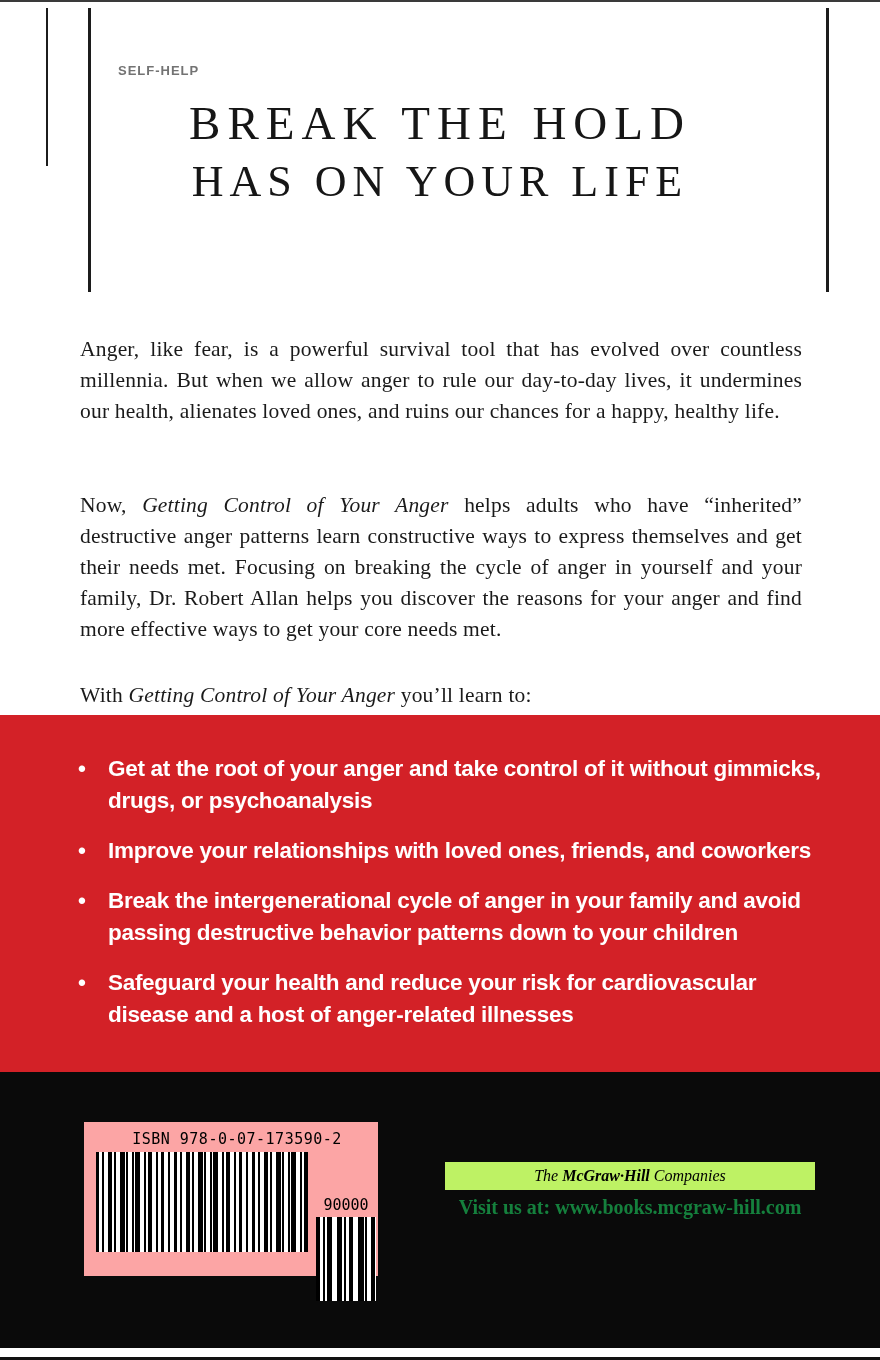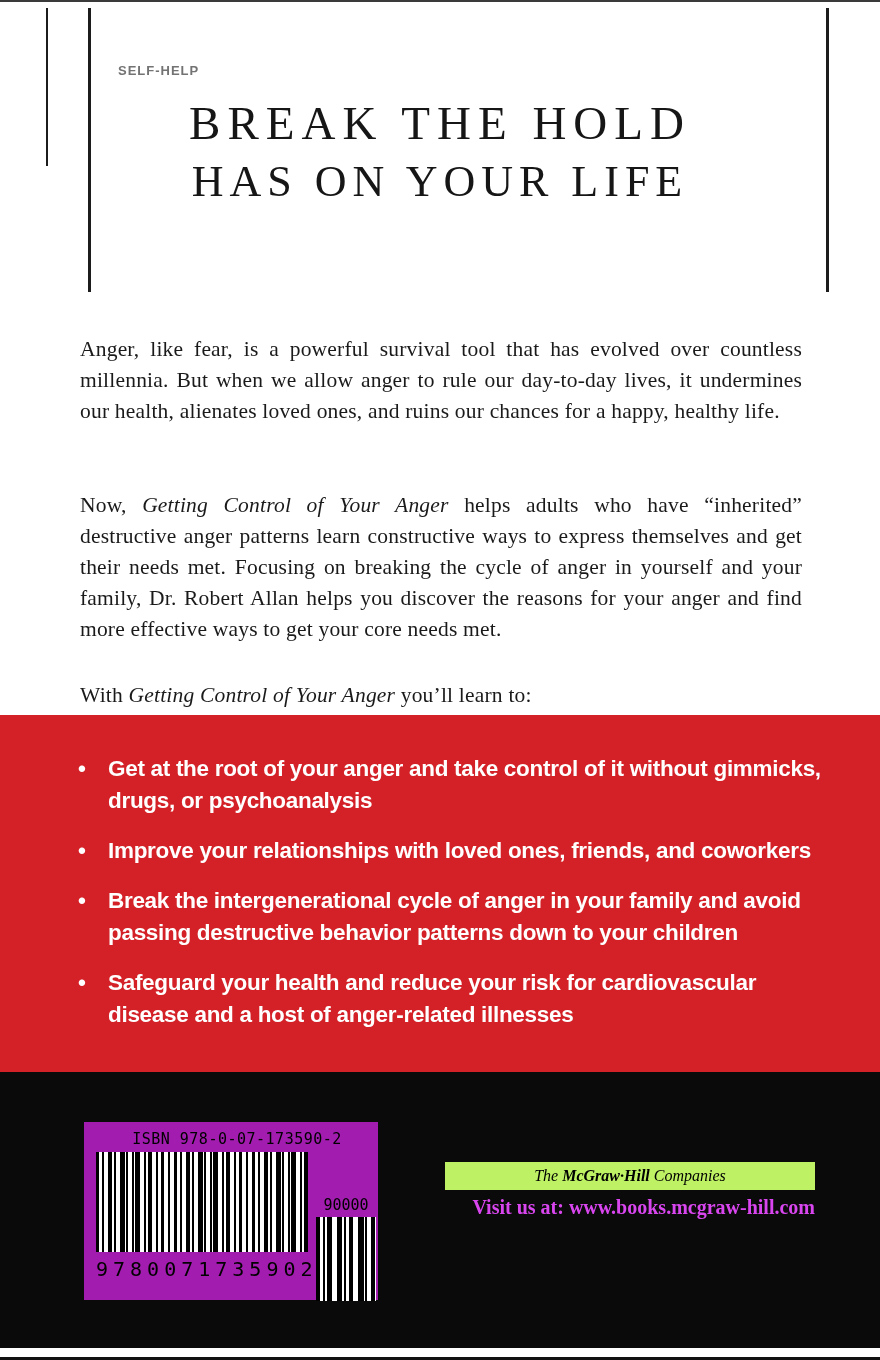--- a/index.html
+++ b/index.html
@@ -58,22 +58,22 @@
   }
   .bullet { display: flex; margin-bottom: 18px; }
   .bullet .dot { flex: 0 0 30px; width: 30px; }
 
   .footer {
     position: absolute; left: 0; top: 1072px; width: 880px; height: 276px;
     background: #0a0a0a;
   }
 
   .barcode-box {
-    position: absolute; left: 84px; top: 50px; width: 294px; height: 178px;
-    background: #a21caf; box-sizing: border-box; padding: 8px 0 0 12px;
+    position: absolute; left: 84px; top: 50px; width: 294px; height: 154px;
+    background: #fca5a5; box-sizing: border-box; padding: 8px 0 0 12px;
   }
   .bc-cols { display: flex; }
   .bc-main { width: 212px; }
   .bc-isbn {
     font-family: "DejaVu Sans Mono", monospace; font-size: 15px;
     letter-spacing: 0.5px; text-align: center; color: #000; margin-bottom: 4px;
     white-space: nowrap;
   }
   .bc-bars-main {
     height: 100px; background-color: #fff;
@@ -101,21 +101,21 @@
   .publisher-box {
     position: absolute; left: 445px; top: 90px; width: 370px; height: 28px;
     background: #bef264; color: #000;
     display: flex; align-items: center; justify-content: center;
     font-style: italic; font-size: 16px; white-space: pre;
   }
   .pub-name { font-weight: bold; }
 
   .visit {
     position: absolute; left: 445px; top: 124px; width: 370px;
-    text-align: right; color: #d946ef; font-weight: bold; font-size: 20px;
+    text-align: center; color: #15803d; font-weight: bold; font-size: 20px;
   }
 </style>
 </head>
 <body>
 
 <div class="page">
 
   <div class="edge-top"></div>
 
   <div class="rule rule-left-outer"></div>
@@ -162,21 +162,20 @@
     </div>
   </div>
 
   <div class="footer">
 
     <div class="barcode-box">
       <div class="bc-isbn">ISBN 978-0-07-173590-2</div>
       <div class="bc-cols">
         <div class="bc-main">
           <div class="bc-bars-main"></div>
-          <div class="bc-num">9780071735902</div>
         </div>
         <div class="bc-addon">
           <div class="bc-addon-num">90000</div>
           <div class="bc-bars-addon"></div>
         </div>
       </div>
     </div>
 
     <div class="publisher-box">
       <span>The </span><span class="pub-name">McGraw·Hill</span><span> Companies</span>

